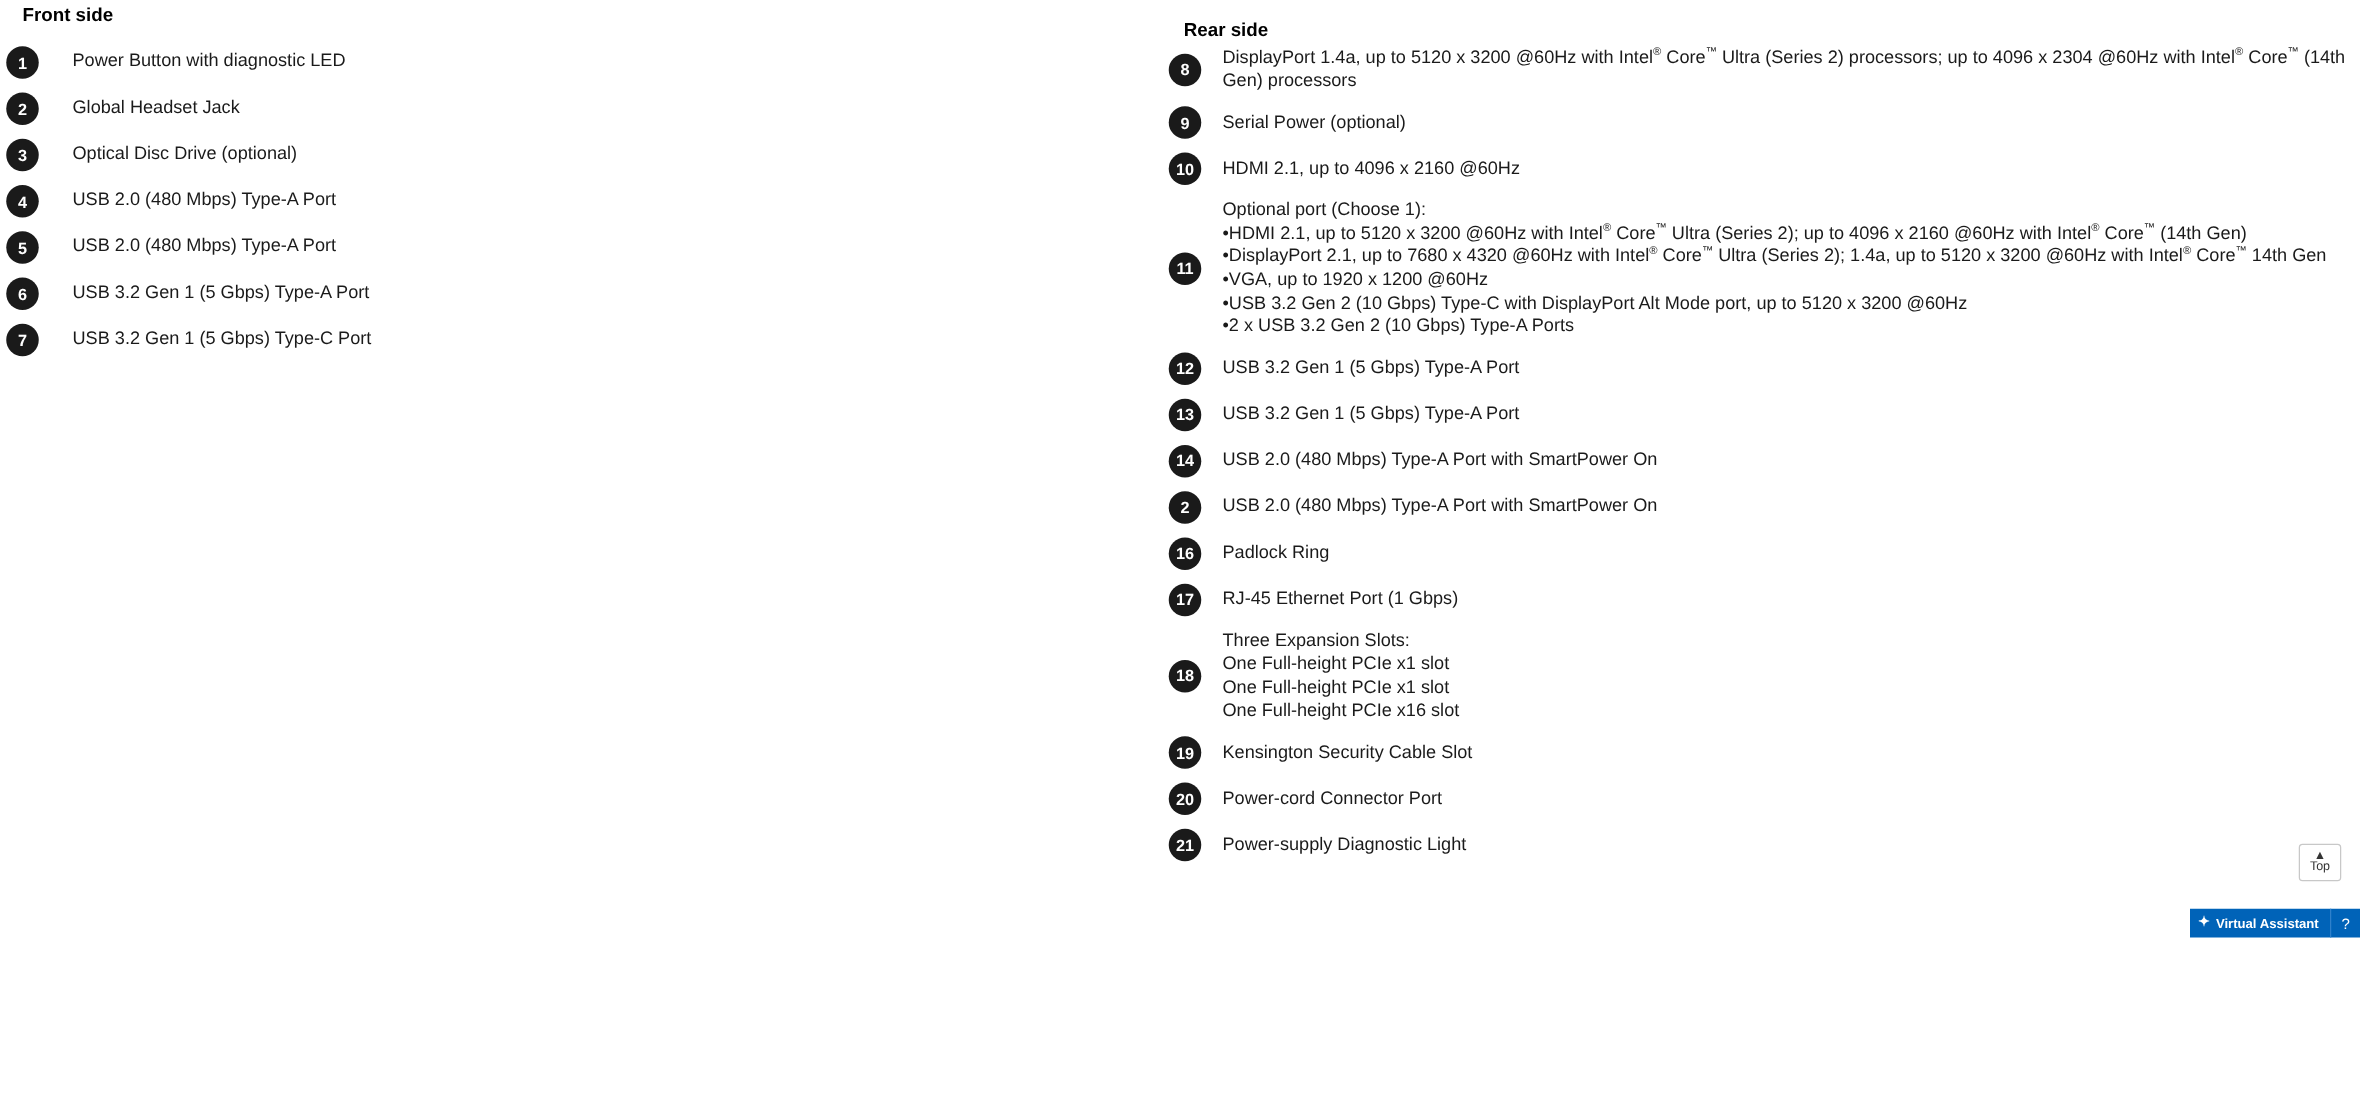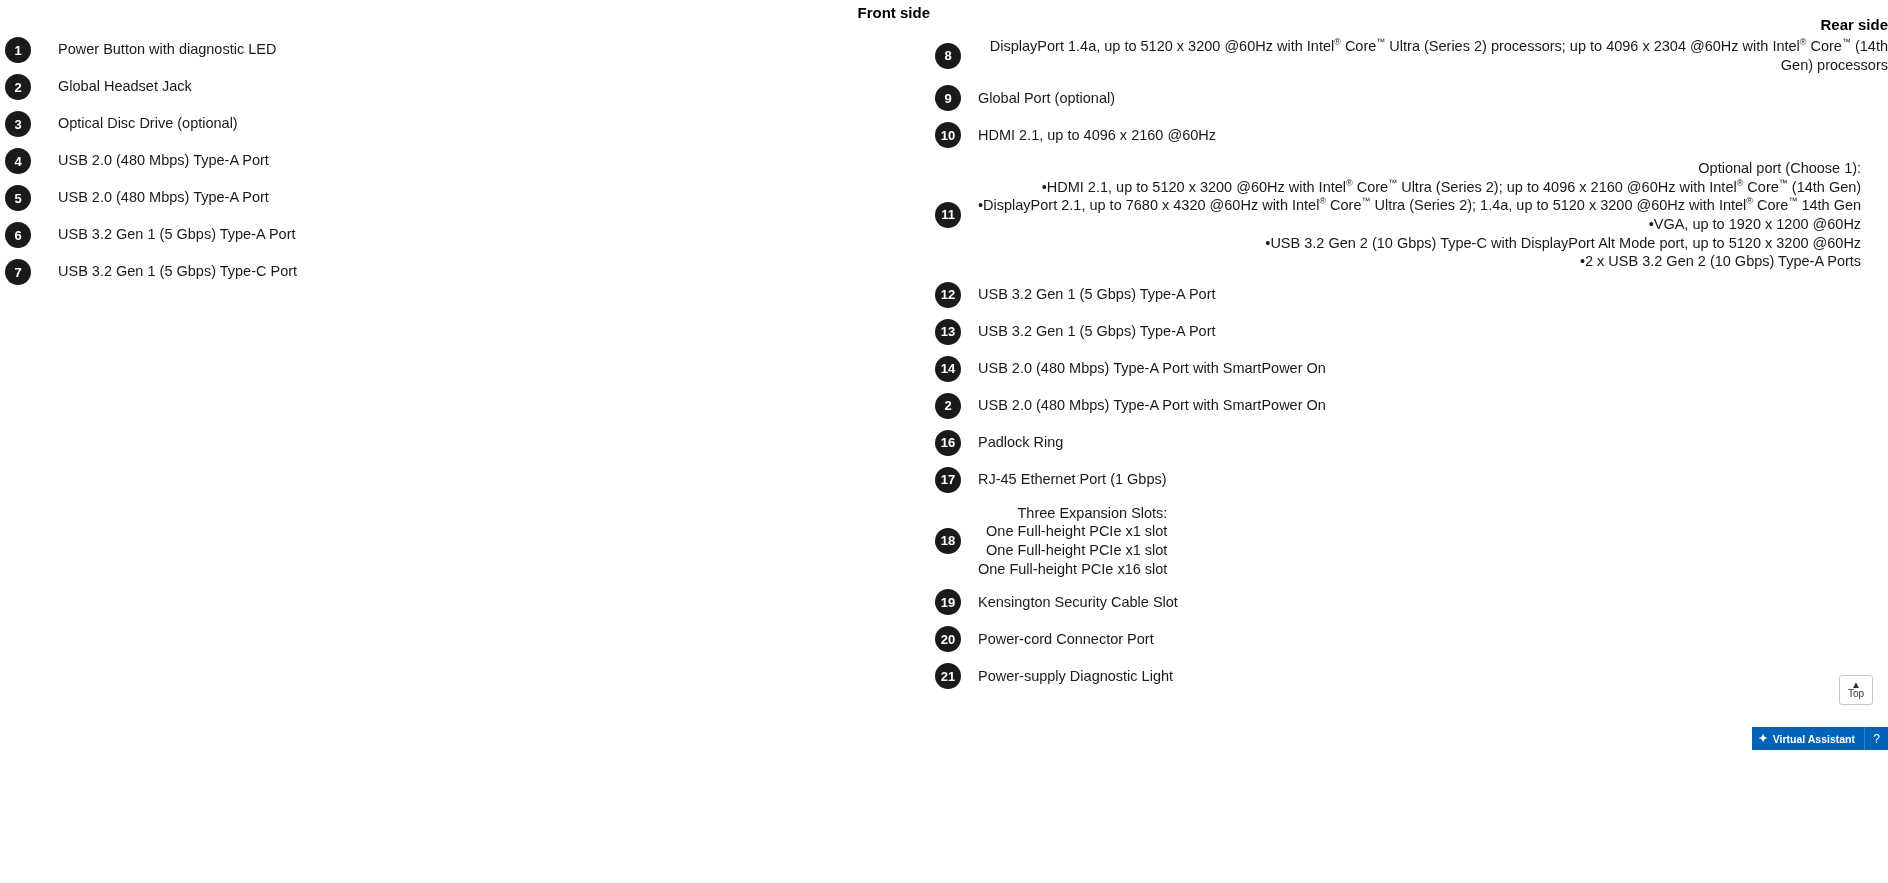--- a/index.html
+++ b/index.html
@@ -13,21 +13,20 @@
   body {
     width: 1888px;
     height: 883px;
     position: relative;
     overflow: hidden;
   }
   .page {
     position: relative;
     width: 1888px;
     height: 883px;
-    text-align: right;
   }
   .column {
     position: absolute;
     top: 0;
   }
   .col-front { left: 0px; width: 930px; }
   .col-rear  { left: 930px; width: 958px; }
 
   .col-heading {
     font-size: 15px;
@@ -192,21 +191,21 @@
 
   <div class="column col-rear">
     <div class="col-heading">Rear side</div>
     <ul class="item-list" id="rear-list">
         <li class="item">
           <span class="badge">8</span>
           <span class="item-text">DisplayPort 1.4a, up to 5120 x 3200 @60Hz with Intel<sup>®</sup> Core<sup>™</sup> Ultra (Series 2) processors; up to 4096 x 2304 @60Hz with Intel<sup>®</sup> Core<sup>™</sup> (14th Gen) processors</span>
         </li>
         <li class="item">
           <span class="badge">9</span>
-          <span class="item-text">Global Port (optional)</span>
+          <span class="item-text">Serial Power (optional)</span>
         </li>
         <li class="item">
           <span class="badge">10</span>
           <span class="item-text">HDMI 2.1, up to 4096 x 2160 @60Hz</span>
         </li>
         <li class="item">
           <span class="badge">11</span>
           <span class="item-text">Optional port (Choose 1):<br>•HDMI 2.1, up to 5120 x 3200 @60Hz with Intel<sup>®</sup> Core<sup>™</sup> Ultra (Series 2); up to 4096 x 2160 @60Hz with Intel<sup>®</sup> Core<sup>™</sup> (14th Gen)<br>•DisplayPort 2.1, up to 7680 x 4320 @60Hz with Intel<sup>®</sup> Core<sup>™</sup> Ultra (Series 2); 1.4a, up to 5120 x 3200 @60Hz with Intel<sup>®</sup> Core<sup>™</sup> 14th Gen<br>•VGA, up to 1920 x 1200 @60Hz<br>•USB 3.2 Gen 2 (10 Gbps) Type-C with DisplayPort Alt Mode port, up to 5120 x 3200 @60Hz<br>•2 x USB 3.2 Gen 2 (10 Gbps) Type-A Ports</span>
         </li>
         <li class="item">

